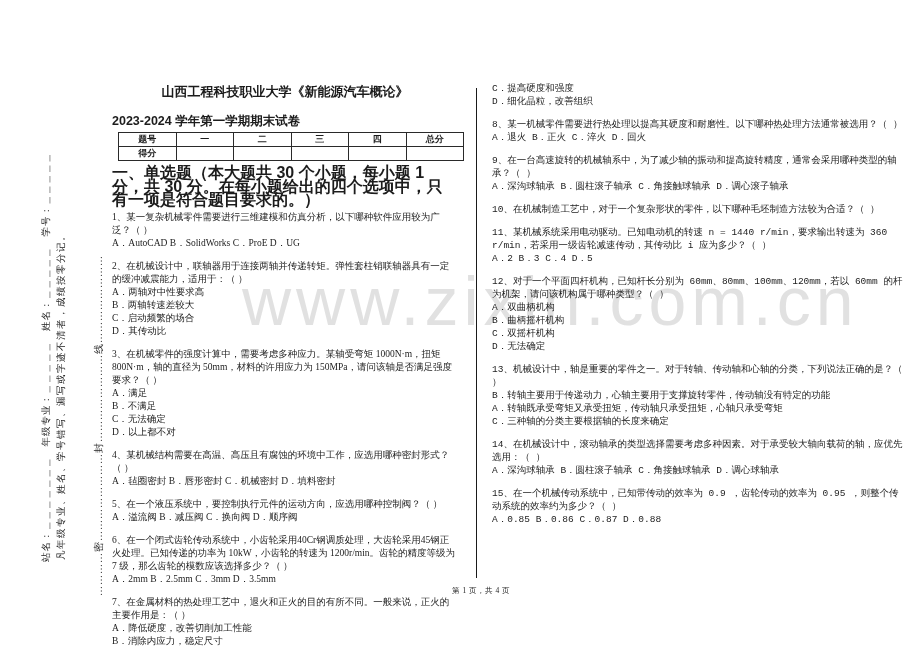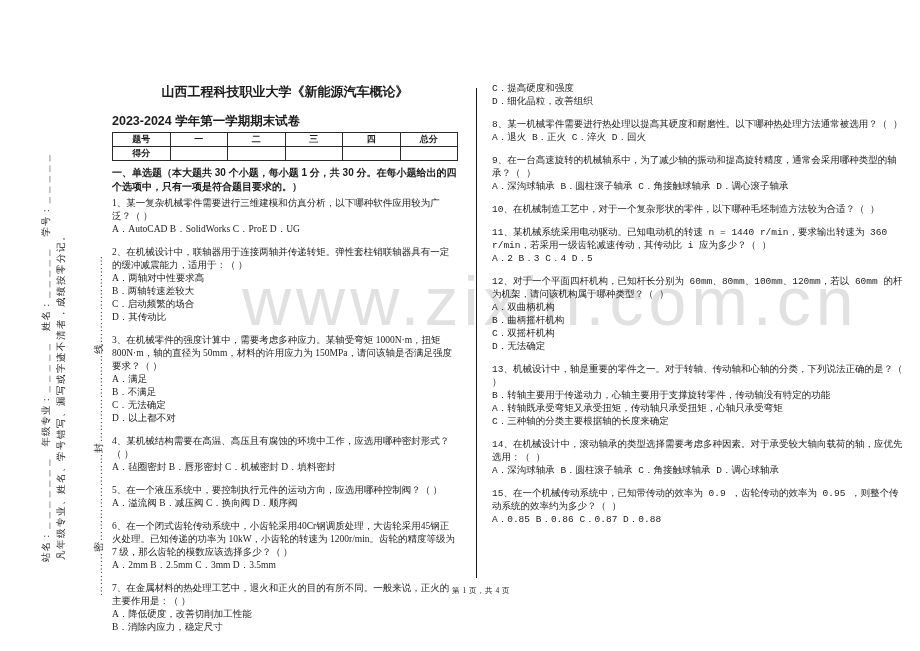--- a/index.html
+++ b/index.html
@@ -21,26 +21,26 @@
   .divider{position:absolute;left:476px;top:88px;width:1px;height:490px;
            background:#1a1a1a;z-index:1;}
   
   .col{position:absolute;z-index:1;font-size:9.5px;line-height:13px;}
   .col-left{left:112px;top:86px;width:346px;}
   .col-right{left:492px;top:82px;width:412px;font-family:Liberation Mono, monospace;}
   .title1{font-family:Liberation Mono, monospace;font-weight:bold;
           font-size:13px;text-align:center;margin:0 0 16px 0;}
   .title2{font-family:"Liberation Sans","DejaVu Sans",sans-serif;font-weight:bold;
           font-size:12.5px;text-align:left;margin:0 0 4px 0;}
-  table.score{border-collapse:collapse;width:100%;table-layout:fixed;margin:0 0 5px 0;}
+  table.score{border-collapse:collapse;width:100%;table-layout:fixed;margin:0 0 5px 6px;}
   table.score td{border:1px solid #2a2a2a;height:13px;text-align:center;
                  font-family:"Liberation Sans","DejaVu Sans",sans-serif;
                  font-weight:bold;font-size:9px;padding:0;}
   .sec-head{font-family:"Liberation Sans","DejaVu Sans",sans-serif;font-weight:bold;
-            font-size:10px;line-height:13.5px;margin:0 0 4px 0;}
+            font-size:16px;line-height:13.5px;margin:0 0 4px 0;}
   .q{margin:0 0 10px 0;}
   .qline{margin:0;}
   .footer{position:absolute;left:452px;top:586px;font-size:7.5px;z-index:1;
           letter-spacing:0.5px;}
 </style>
 </head>
 <body>
 
 <div class="page">
 

